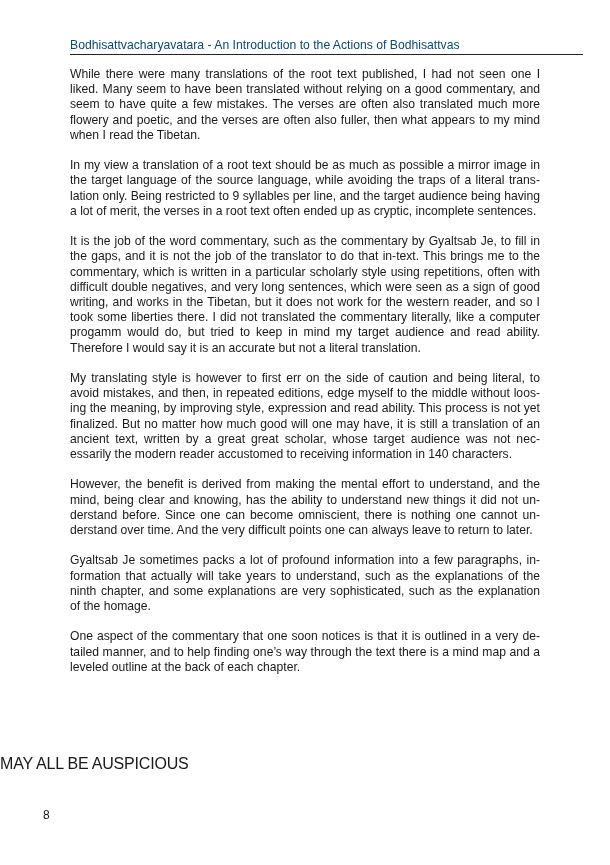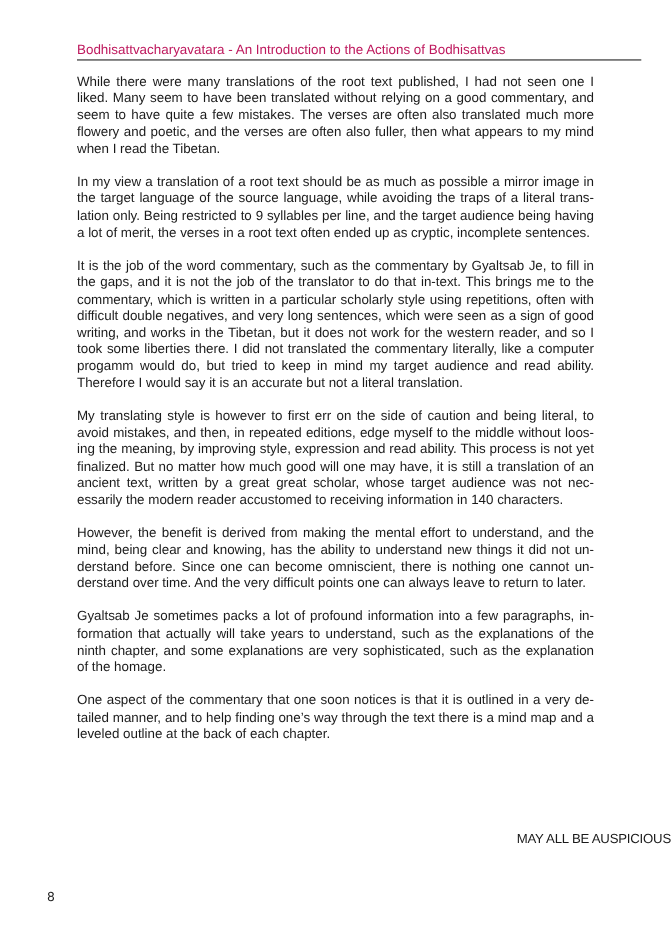--- a/index.html
+++ b/index.html
@@ -15,21 +15,21 @@
       font-family: "Liberation Sans", sans-serif;
       color: #1a1a1a;
     }
     .running-header {
       position: absolute;
       left: 70px;
       top: 38px;
       width: 513px;
       font-size: 12.2px;
       line-height: 14px;
-      color: #be185d;
+      color: #0c4a6e;
       white-space: nowrap;
     }
     .header-rule {
       position: absolute;
       left: 70px;
       top: 54px;
       width: 513px;
       height: 0;
       border-top: 1px solid #222;
     }
@@ -44,22 +44,22 @@
       hyphens: manual;
     }
     .body-text p {
       margin: 0 0 15.2px 0;
     }
     .closing {
       position: absolute;
       left: 0;
       width: 610px;
       top: 755px;
-      text-align: right;
-      font-size: 12px;
+      text-align: left;
+      font-size: 16px;
       letter-spacing: -0.2px;
     }
     .page-number {
       position: absolute;
       left: 43px;
       top: 808px;
       font-size: 12px;
     }
   </style>
 </head>

